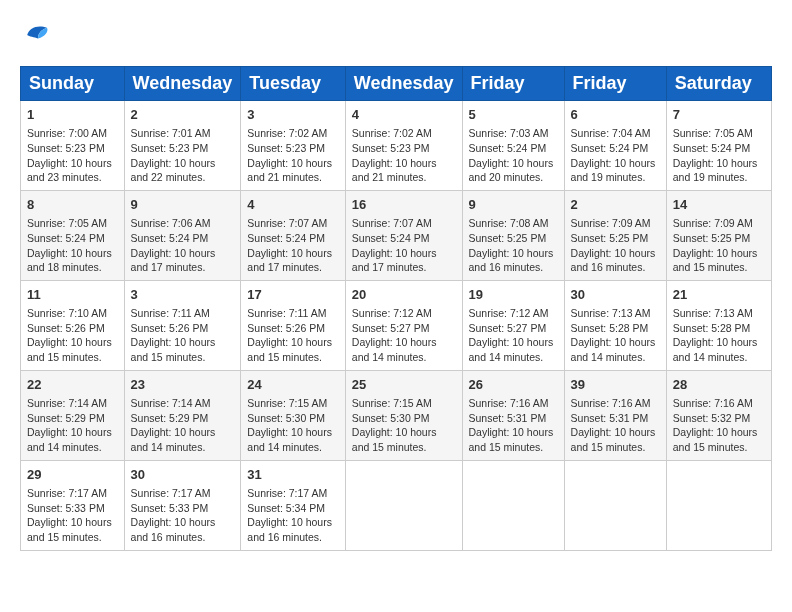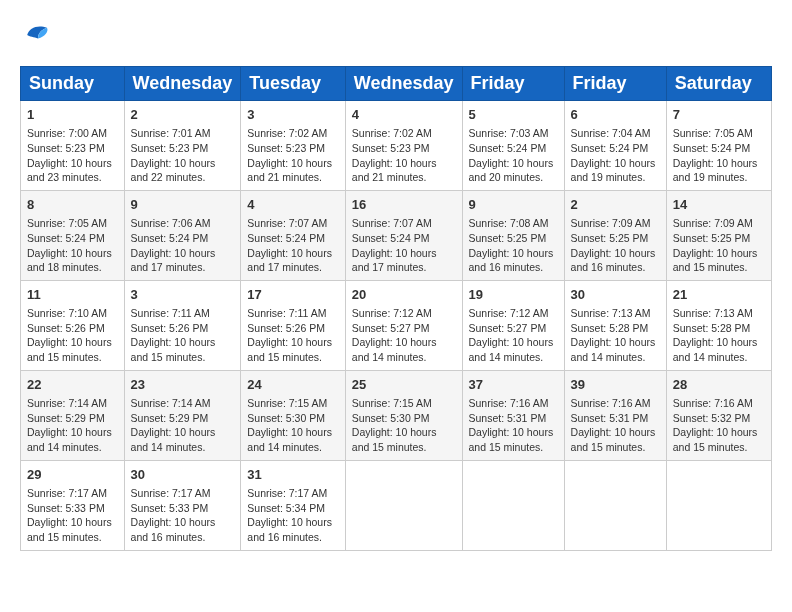--- a/index.html
+++ b/index.html
@@ -147,21 +147,21 @@
         <td><span class="day-num">20</span>Sunrise: 7:12 AM<br>Sunset: 5:27 PM<br>Daylight: 10 hours<br>and 14 minutes.</td>
         <td><span class="day-num">19</span>Sunrise: 7:12 AM<br>Sunset: 5:27 PM<br>Daylight: 10 hours<br>and 14 minutes.</td>
         <td><span class="day-num">30</span>Sunrise: 7:13 AM<br>Sunset: 5:28 PM<br>Daylight: 10 hours<br>and 14 minutes.</td>
         <td><span class="day-num">21</span>Sunrise: 7:13 AM<br>Sunset: 5:28 PM<br>Daylight: 10 hours<br>and 14 minutes.</td>
       </tr>
       <tr>
         <td><span class="day-num">22</span>Sunrise: 7:14 AM<br>Sunset: 5:29 PM<br>Daylight: 10 hours<br>and 14 minutes.</td>
         <td><span class="day-num">23</span>Sunrise: 7:14 AM<br>Sunset: 5:29 PM<br>Daylight: 10 hours<br>and 14 minutes.</td>
         <td><span class="day-num">24</span>Sunrise: 7:15 AM<br>Sunset: 5:30 PM<br>Daylight: 10 hours<br>and 14 minutes.</td>
         <td><span class="day-num">25</span>Sunrise: 7:15 AM<br>Sunset: 5:30 PM<br>Daylight: 10 hours<br>and 15 minutes.</td>
-        <td><span class="day-num">37</span>Sunrise: 7:16 AM<br>Sunset: 5:31 PM<br>Daylight: 10 hours<br>and 15 minutes.</td>
+        <td><span class="day-num">26</span>Sunrise: 7:16 AM<br>Sunset: 5:31 PM<br>Daylight: 10 hours<br>and 15 minutes.</td>
         <td><span class="day-num">39</span>Sunrise: 7:16 AM<br>Sunset: 5:31 PM<br>Daylight: 10 hours<br>and 15 minutes.</td>
         <td><span class="day-num">28</span>Sunrise: 7:16 AM<br>Sunset: 5:32 PM<br>Daylight: 10 hours<br>and 15 minutes.</td>
       </tr>
       <tr>
         <td><span class="day-num">29</span>Sunrise: 7:17 AM<br>Sunset: 5:33 PM<br>Daylight: 10 hours<br>and 15 minutes.</td>
         <td><span class="day-num">30</span>Sunrise: 7:17 AM<br>Sunset: 5:33 PM<br>Daylight: 10 hours<br>and 16 minutes.</td>
         <td><span class="day-num">31</span>Sunrise: 7:17 AM<br>Sunset: 5:34 PM<br>Daylight: 10 hours<br>and 16 minutes.</td>
         <td class="empty-cell"></td>
         <td class="empty-cell"></td>
         <td class="empty-cell"></td>

